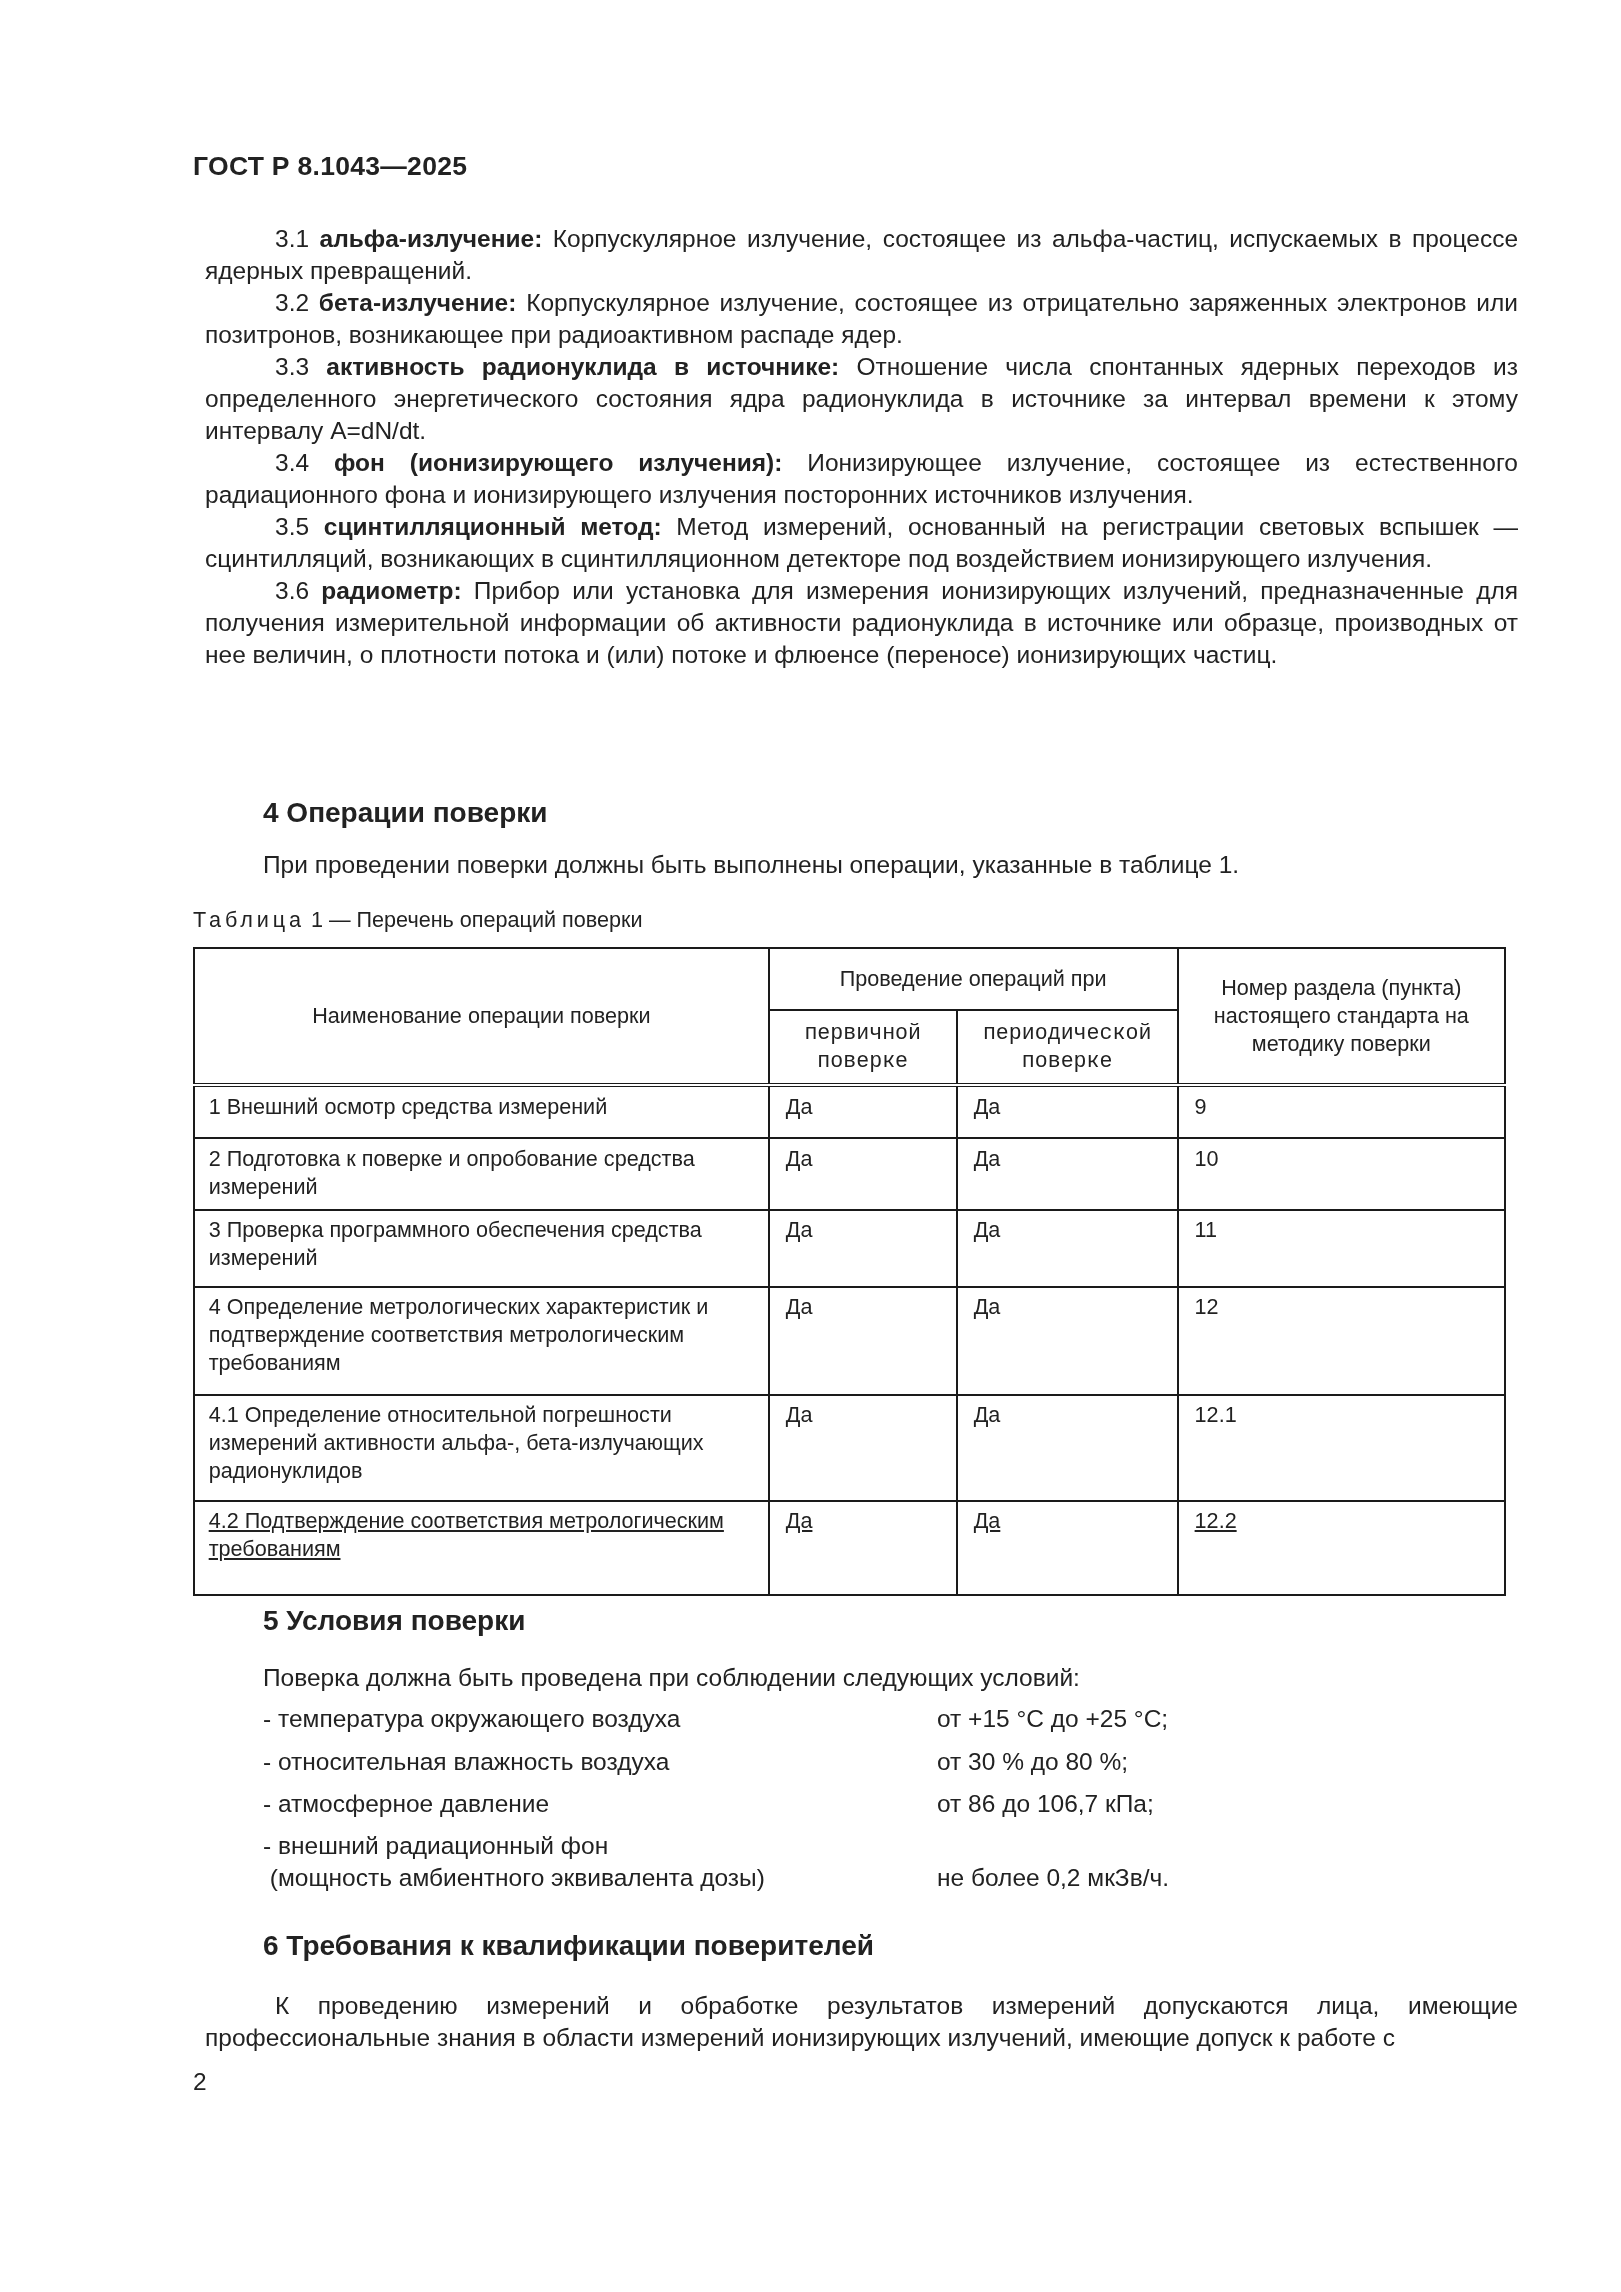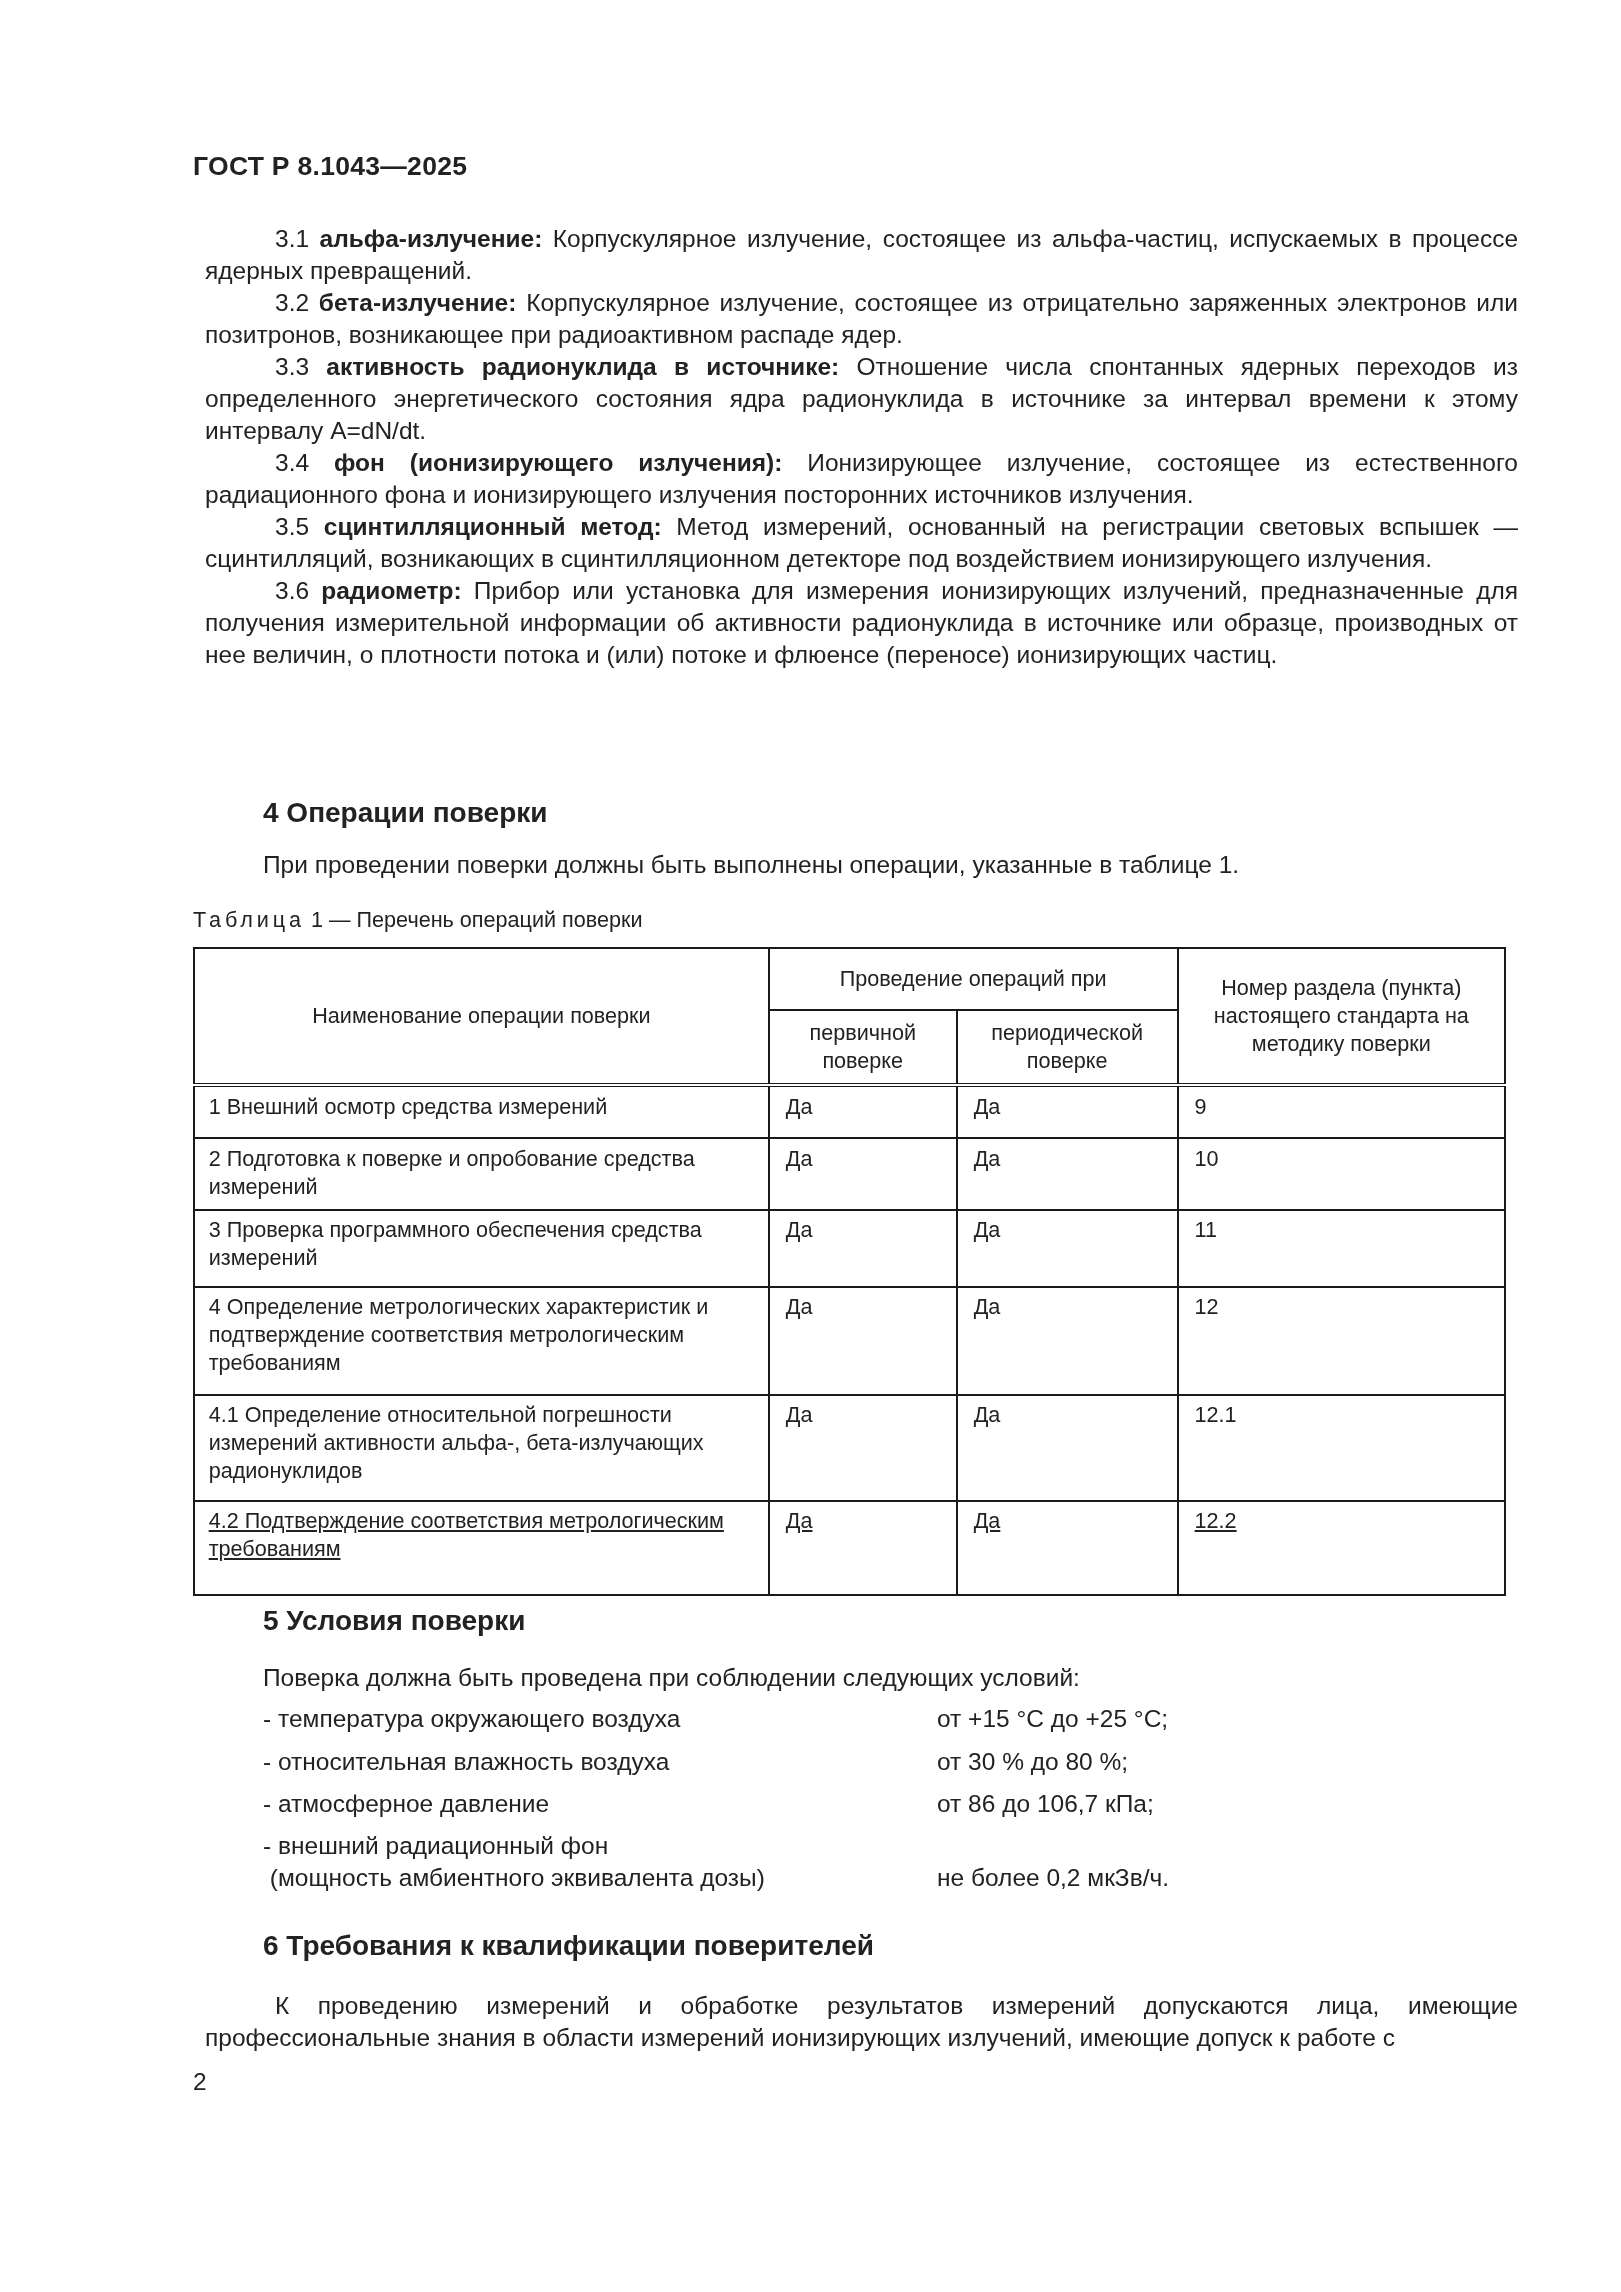--- a/index.html
+++ b/index.html
@@ -13,21 +13,21 @@
   .sec-heading { left: 263px; font-size: 28px; font-weight: bold; line-height: 33px; }
   .plain-indent { left: 263px; font-size: 24.5px; line-height: 32px; }
   .caption { left: 193px; font-size: 21.6px; line-height: 27.4px; }
   .caption .spaced { letter-spacing: 3.9px; }
 
   
   table.ops { position: absolute; left: 193px; top: 947px; width: 1313px;
               border-collapse: collapse; font-size: 21.6px; line-height: 28px; color: #222; }
   table.ops td, table.ops th { border: 2px solid #1a1a1a; padding: 16px; vertical-align: top; font-weight: normal; }
   table.ops th { text-align: center; vertical-align: middle; }
-  table.ops thead tr.last th { border-bottom: 4.9px double #1a1a1a; }
+  table.ops thead tr.last th { border-bottom: 4.9px double #1a1a1a; font-family: Liberation Mono, monospace; }
   table.ops td.name { text-align: left; padding: 5.9px 13.7px 7.8px 13.7px; }
   table.ops td.c { padding-top: 5.9px; }
   .col-name { width: 576px; }
   .col-prim { width: 188px; }
   .col-per  { width: 221px; }
   .col-num  { width: 328px; }
 
   .cond-row { position: absolute; left: 263px; font-size: 24.5px; line-height: 32px; }
   .cond-val { position: absolute; left: 937px; font-size: 24.5px; line-height: 32px; }
   .page-num { left: 193px; top: 2068px; font-size: 24.5px; }

